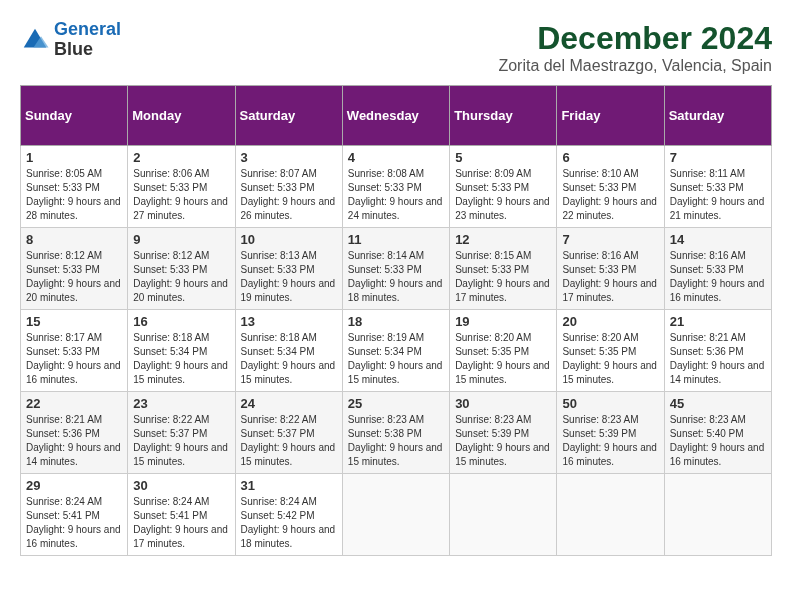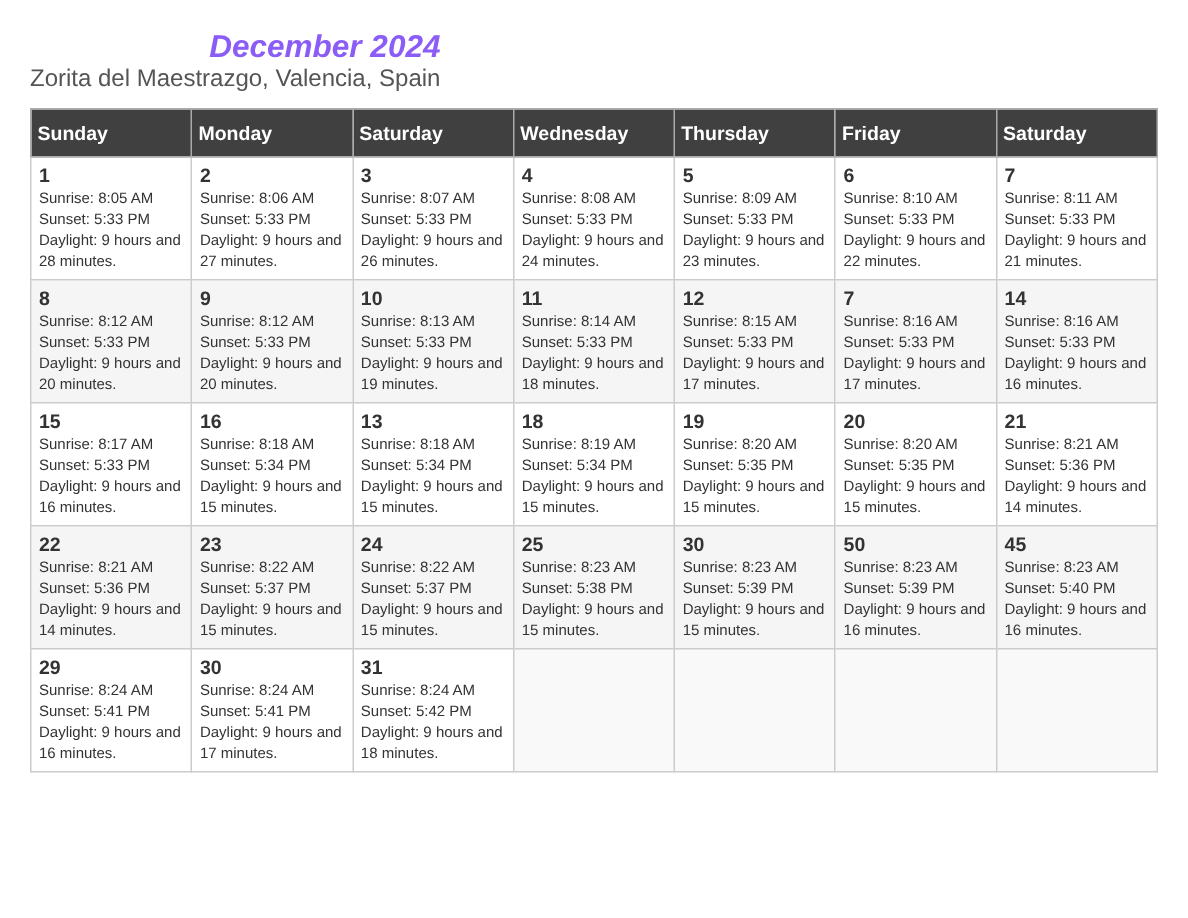--- a/index.html
+++ b/index.html
@@ -29,40 +29,39 @@
     }
     .logo-text .blue { color: #1a6bb5; }
     .logo-icon {
       width: 30px;
       height: 30px;
     }
     .title-block {
       text-align: right;
     }
     .month-title {
-      font-size: 21px;
-      font-weight: bold;
-      color: #8b5cf6;
-      font-style: italic;
+      font-size: 32px;
+      font-weight: bold;
+      color: #14532d;
     }
     .location {
       font-size: 16px;
       color: #555;
     }
     .calendar {
       width: 100%;
       border-collapse: collapse;
       border: 1px solid #ccc;
     }
     .calendar th {
-      background-color: #404040;
+      background-color: #701a75;
       color: #fff;
       font-size: 13px;
       font-weight: bold;
-      padding: 8px 4px;
+      padding: 22px 4px;
       text-align: left;
       border: 1px solid #aaa;
     }
     .calendar td {
       vertical-align: top;
       padding: 4px 5px;
       font-size: 10.5px;
       color: #333;
       border: 1px solid #ccc;
       width: calc(100% / 7);
@@ -84,20 +83,30 @@
       color: #333;
     }
     .empty-cell {
       background: #f9f9f9 !important;
     }
   </style>
 </head>
 <body>
 
 <div class="header">
+  <div class="logo">
+    <svg class="logo-icon" viewBox="0 0 40 40">
+      <polygon points="20,5 35,30 5,30" fill="#1a6bb5"></polygon>
+      <polygon points="28,15 38,30 18,30" fill="#5ba3d9" opacity="0.7"></polygon>
+    </svg>
+    <div class="logo-text">
+      <div><span class="blue">General</span></div>
+      <div>Blue</div>
+    </div>
+  </div>
   <div class="title-block">
     <div class="month-title">December 2024</div>
     <div class="location">Zorita del Maestrazgo, Valencia, Spain</div>
   </div>
 </div>
 
 <table class="calendar">
   <thead>
     <tr>
     <th>Sunday</th>

